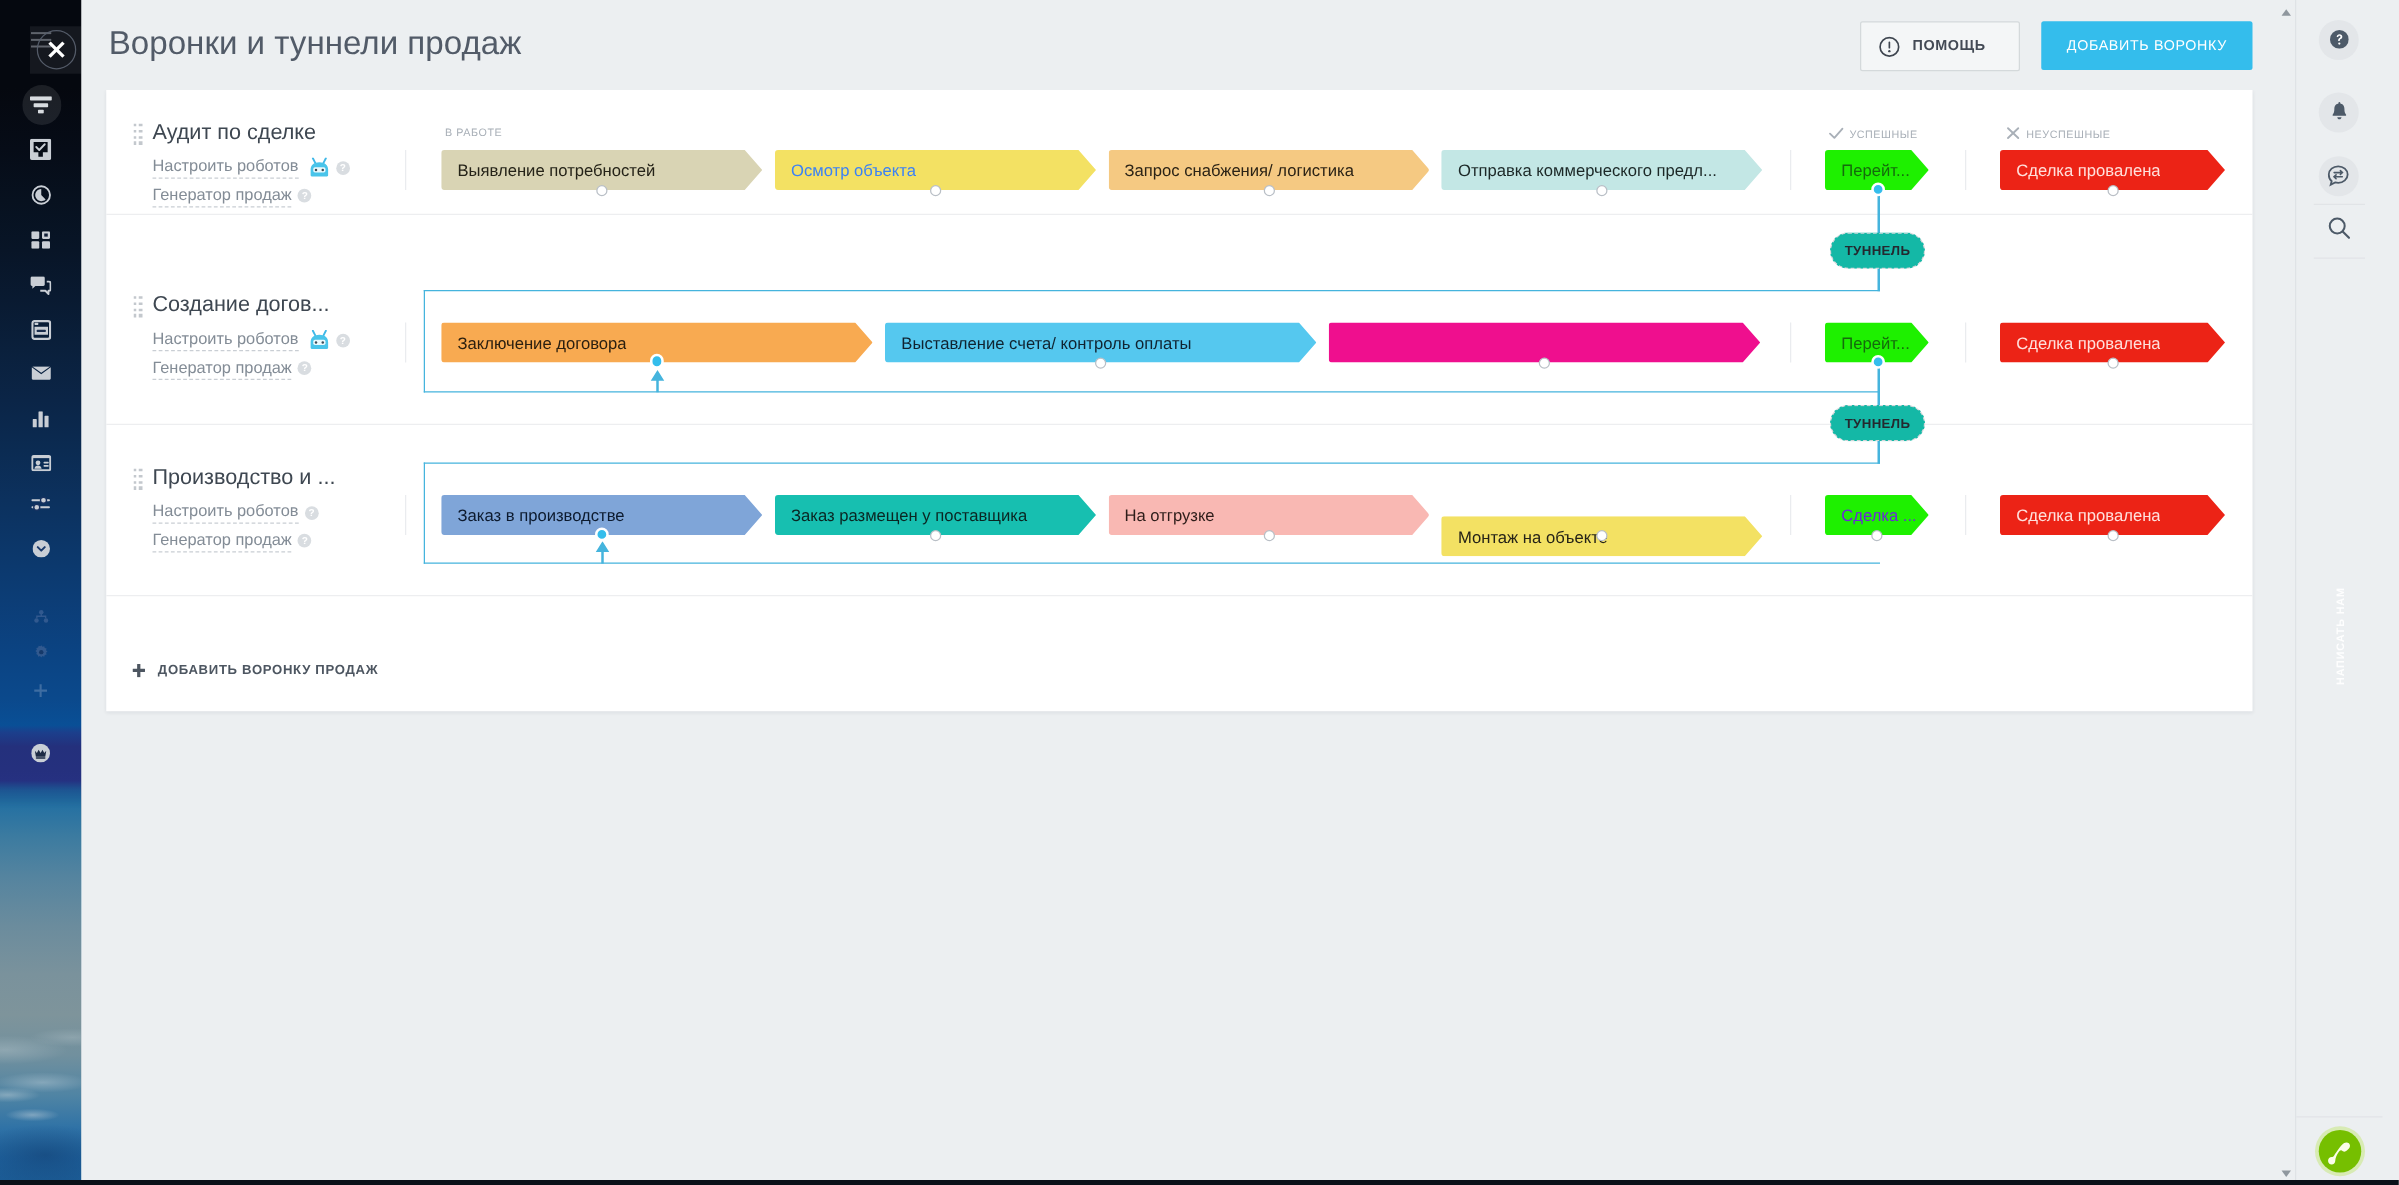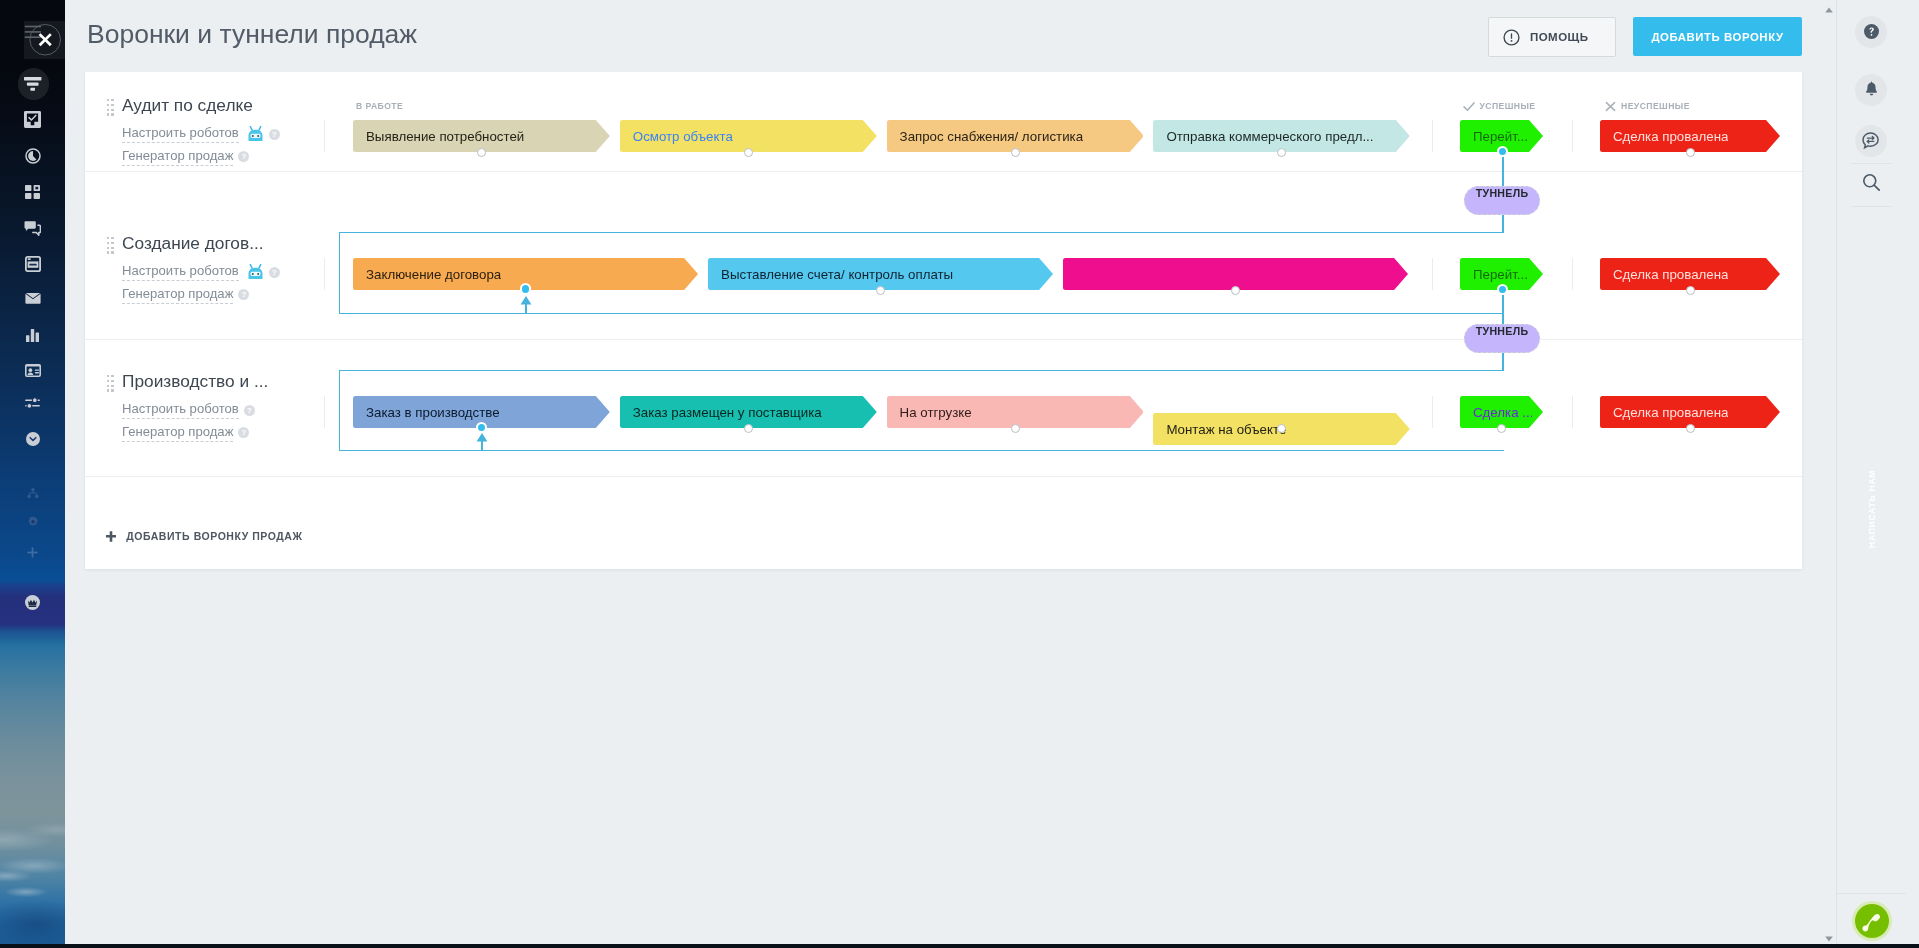--- a/index.html
+++ b/index.html
@@ -36,47 +36,47 @@
 .nav-ico svg{display:block}
 #nav-top-active{position:absolute;left:24px;top:20.5px;width:41px;height:38px;background:rgba(255,255,255,.065);cursor:pointer}
 #nav-funnel-active{position:absolute;left:17.6px;width:31.6px;height:31.6px;border-radius:50%;background:rgba(255,255,255,.093);cursor:pointer}
 
 
 #header{position:absolute;left:65px;top:0;right:83px;height:72px;background:#eceff1;z-index:5}
 #pagetitle{position:absolute;left:22px;top:19px;font-size:26.5px;color:#525b68;font-weight:400;letter-spacing:0}
 #btn-help{position:absolute;left:1423px;top:17px;width:128px;height:40px;background:#f4f6f7;border:1px solid #d4d9db;border-radius:2px;display:flex;align-items:center;padding-left:14px;gap:10px;cursor:pointer}
 #btn-help .lbl{font-size:11.5px;font-weight:700;color:#434a55;letter-spacing:.45px}
 #btn-add{position:absolute;left:1568px;top:17px;width:169px;height:39px;background:#34bdec;border-radius:2px;display:flex;align-items:center;justify-content:center;cursor:pointer}
-#btn-add .lbl{font-size:11.4px;font-weight:700;color:#fff;letter-spacing:.55px}
+#btn-add .lbl{font-size:11.4px;font-weight:400;color:#fff;letter-spacing:.55px}
 
 
 #card{position:absolute;left:85px;top:72px;width:1717px;height:497px;background:#fff;z-index:4;
   box-shadow:0 1px 3px rgba(20,30,50,.07)}
 .frow{position:absolute;left:0;width:1717px;border-bottom:1px solid #edeef0}
 .drag{position:absolute;left:22.3px;width:8px;height:17px}
 .drag i{position:absolute;width:2.2px;height:2.2px;background:#c3c8cd}
 .ftitle{position:absolute;left:37px;font-size:17.3px;color:#3e4751;white-space:nowrap;letter-spacing:0}
 .flink{position:absolute;left:37px;font-size:13.1px;color:#838c96;white-space:nowrap;cursor:pointer;display:flex;align-items:center}
 .flink .ul{border-bottom:1px dashed #c9ced4;padding-bottom:2px}
 .robot{margin-left:8px;margin-bottom:0px}
 .qbadge{display:inline-block;width:11px;height:11px;border-radius:50%;background:#d9dde1;color:#fff;font-size:8px;
   line-height:11px;text-align:center;font-weight:700;margin-left:5px;font-family:"Liberation Sans",sans-serif}
 .vdiv{position:absolute;width:1px;background:#eaecef}
-.colhdr{position:absolute;font-size:8.6px;font-weight:700;letter-spacing:.45px;color:#a8afb7;display:flex;gap:5px}
+.colhdr{position:absolute;font-size:8.6px;font-weight:400;letter-spacing:.45px;color:#a8afb7;display:flex;align-items:center;gap:5px}
 
 
 .chip{position:absolute;height:32px;cursor:pointer}
 .chip svg{display:block;position:absolute;left:0;top:0}
 .chip .txt{position:absolute;left:13px;top:0;height:32px;display:flex;align-items:center;font-size:13.3px;white-space:nowrap;z-index:2;overflow:hidden}
 .dot{position:absolute;width:9px;height:9px;border-radius:50%;border:1px solid #b9bfc6;background:#fff;z-index:5;cursor:pointer}
 .dotblue{position:absolute;width:11.5px;height:11.5px;border-radius:50%;background:#34bdec;border:2.2px solid #fff;z-index:6;cursor:pointer}
 
 
-.tun{position:absolute;height:29px;padding:0 16px;border:1px dashed #d3d6d9;border-radius:15px;background:#c4b5fd;
-  display:flex;justify-content:center;z-index:8;cursor:pointer}
+.tun{position:absolute;height:29px;padding:0 16px;border:1px dashed #d3d6d9;border-radius:15px;background:#14b8a6;
+  display:flex;align-items:center;justify-content:center;z-index:8;cursor:pointer}
 .tun span{font-size:10.6px;font-weight:700;color:#24292f;letter-spacing:.3px}
 .tline{position:absolute;background:#45b4dd;z-index:3}
 .tbox{position:absolute;border:1.8px solid #45b4dd;border-right:none;z-index:2}
 .tarrow{position:absolute;z-index:3}
 
 #tunnels{position:absolute;left:0;top:0;width:1717px;height:496px;pointer-events:none;z-index:7}
 #tunnels > *{pointer-events:auto}
 #addfunnel{position:absolute;left:21.3px;top:450px;height:28px;display:flex;align-items:center;gap:10px;cursor:pointer}
 #addfunnel .lbl{font-size:10.5px;font-weight:700;color:#4d5661;letter-spacing:.55px}
 

